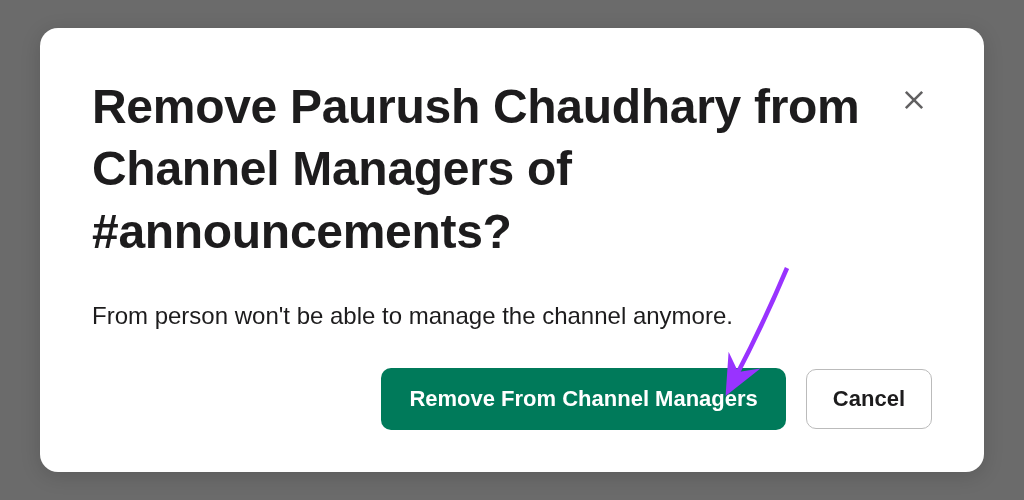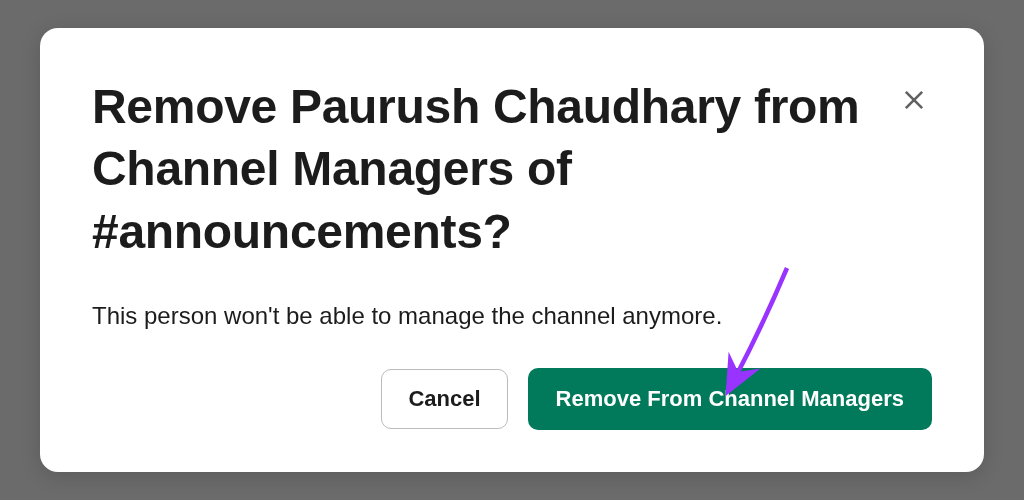--- a/index.html
+++ b/index.html
@@ -101,24 +101,24 @@
 <div class="modal">
   <div class="modal-header">
     <h1 class="modal-title">Remove Paurush Chaudhary from Channel Managers of #announcements?</h1>
     <button class="close-btn">
       <svg viewBox="0 0 24 24" fill="none">
         <line x1="5" y1="5" x2="19" y2="19"></line>
         <line x1="19" y1="5" x2="5" y2="19"></line>
       </svg>
     </button>
   </div>
-  <div class="modal-body">This person won't be able to manage the channel anymore.</div>
+  <div class="modal-body">From person won't be able to manage the channel anymore.</div>
   <div class="modal-footer">
+    <button class="btn btn-confirm">Remove From Channel Managers</button>
     <button class="btn btn-cancel">Cancel</button>
-    <button class="btn btn-confirm">Remove From Channel Managers</button>
   </div>
   <svg class="arrow-annotation" width="100" height="140">
     <defs>
       <marker id="arrowhead" markerWidth="12" markerHeight="12" refX="6" refY="6" orient="auto">
         <path d="M1,2 L10,6 L1,10 L4,6 Z" fill="#9933ff"></path>
       </marker>
     </defs>
     <path d="M 75 6 Q 50 65 22 118" stroke="#9933ff" stroke-width="4.5" fill="none" marker-end="url(#arrowhead)"></path>
   </svg>
 </div>

